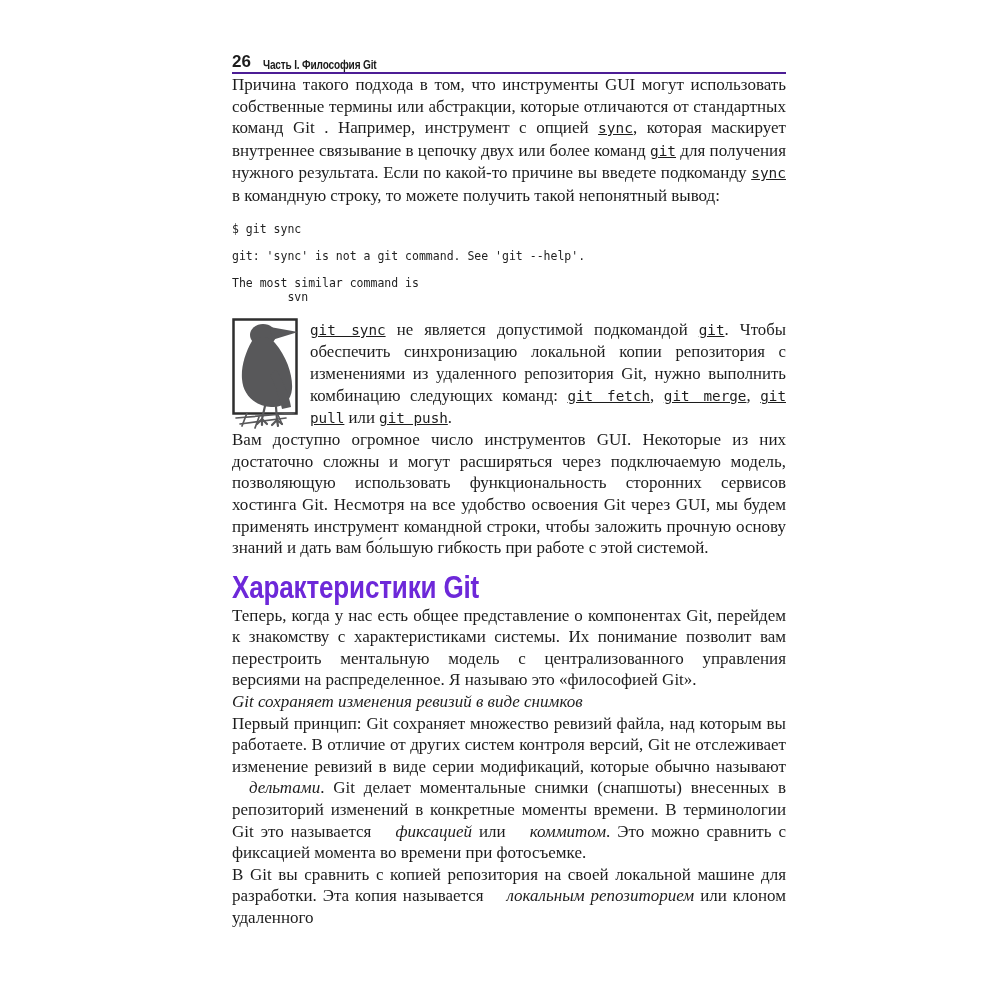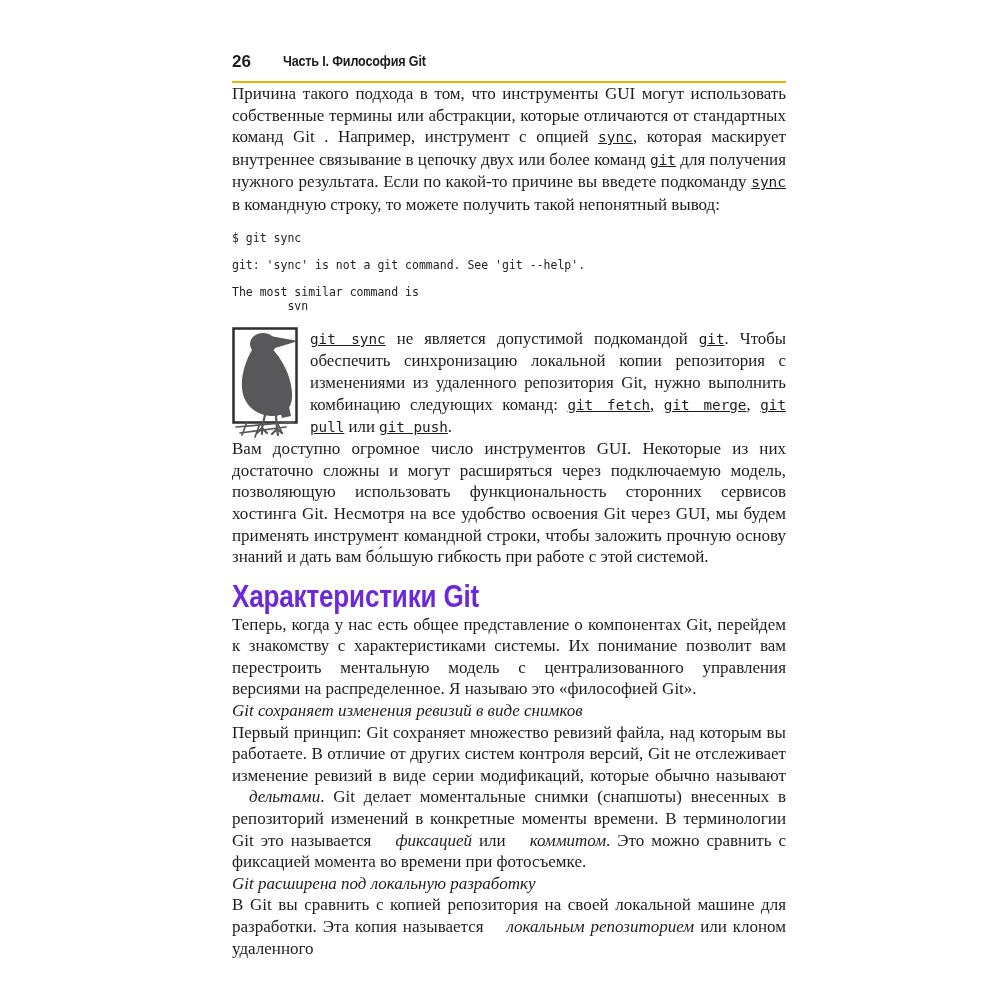--- a/index.html
+++ b/index.html
@@ -12,34 +12,33 @@
     overflow: hidden;
   }
   .page {
     position: absolute;
     left: 232px; top: 52px;
     width: 554px;
   }
   
   .hdr {
     display: flex;
-    align-items: flex-start;
-    border-bottom: 2px solid #eab308;
-    padding-bottom: 9px;
+    align-items: flex-end;
+    border-bottom: 2px solid #4c1d95;
   }
   .pnum {
     font-family: "Liberation Sans", sans-serif;
     font-weight: 700;
     font-size: 17px;
   }
   .rhead {
-    margin-left: 32px;
+    margin-left: 12px;
     font-family: "Liberation Sans", sans-serif;
     font-weight: 700;
-    font-size: 15px;
+    font-size: 12px;
   }
   .cond { display: inline-block; transform: scaleX(0.84); transform-origin: 0 60%; letter-spacing: -0.2px; }
 
   p.body {
     margin: 0;
     font-size: 17px;
     line-height: 21.6px;
     text-align: justify;
   }
   .p1 { margin-top: 26px; }
@@ -138,16 +137,15 @@
 
   <p class="body p2"><span>Вам доступно огромное число инструментов GUI. Некоторые из них достаточно сложны и могут расширяться через подключаемую модель, позволяющую использовать функциональность сторонних сервисов хостинга Git. Несмотря на все удобство освоения Git через GUI, мы будем применять инструмент командной строки, чтобы заложить прочную основу знаний и дать вам бо́льшую гибкость при работе с этой системой.</span></p>
 
   <h1 class="section"><span class="cond">Характеристики Git</span></h1>
 
   <p class="body p3"><span>Теперь, когда у нас есть общее представление о компонентах Git, перейдем к знакомству с характеристиками системы. Их понимание позволит вам перестроить ментальную модель с централизованного управления версиями на распределенное. Я называю это «философией Git».</span></p>
 
   <div class="dt">Git сохраняет изменения ревизий в виде снимков</div>
   <p class="body dd"><span>Первый принцип: Git сохраняет множество ревизий файла, над которым вы работаете. В отличие от других систем контроля версий, Git не отслеживает изменение ревизий в виде серии модификаций, которые обычно называют </span><span class="it">дельтами</span><span>. Git делает моментальные снимки (снапшоты) внесенных в репозиторий изменений в конкретные моменты времени. В терминологии Git это называется </span><span class="it">фиксацией</span><span> или </span><span class="it">коммитом</span><span>. Это можно сравнить с фиксацией момента во времени при фотосъемке.</span></p>
 
-  <div class="dt">Git расширена под локальную разработку</div>
   <p class="body dd"><span>В Git вы сравнить с копией репозитория на своей локальной машине для разработки. Эта копия называется </span><span class="it">локальным репозиторием</span><span> или клоном удаленного</span></p>
 
 </div>
 
 </body></html>

